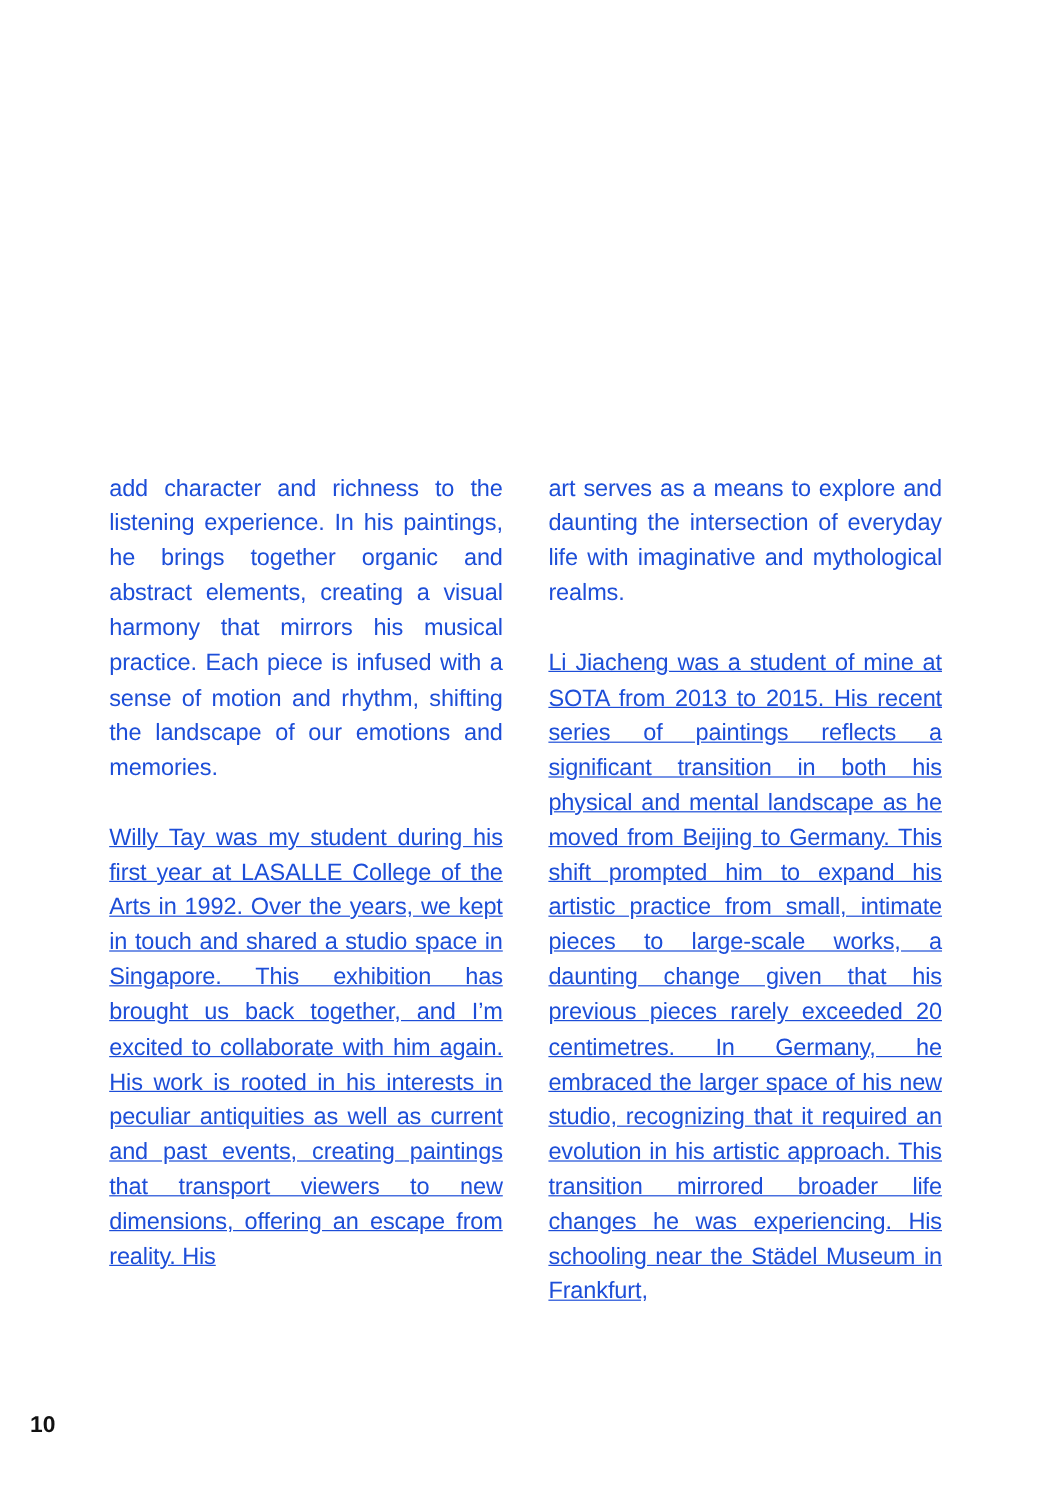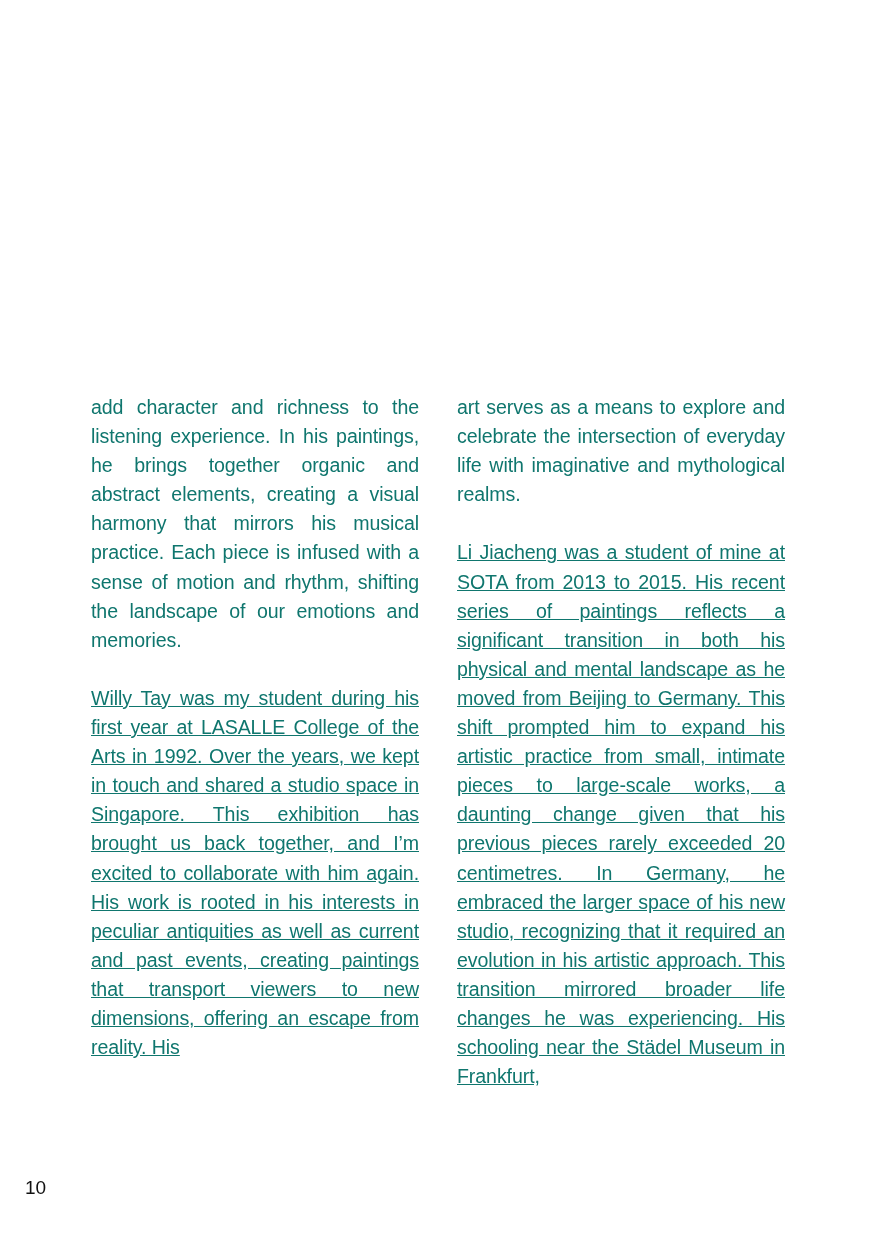--- a/index.html
+++ b/index.html
@@ -11,49 +11,50 @@
       width: 874px;
       height: 1240px;
       position: relative;
       overflow: hidden;
       font-family: "Liberation Sans", sans-serif;
     }
     .column {
       position: absolute;
       top: 393px;
       width: 328px;
-      color: #0f766e;
+      color: #1d4ed8;
       font-size: 19.6px;
       line-height: 29.1px;
       text-align: justify;
       letter-spacing: -0.1px;
     }
     .column.left { left: 91px; }
     .column.right { left: 457px; }
     .column p {
       margin: 0 0 29.1px 0;
     }
     .column p:last-child {
       margin-bottom: 0;
       text-decoration: underline;
     }
     .page-number {
       position: absolute;
       left: 25px;
       top: 1177px;
       font-size: 19px;
       color: #111111;
+      font-weight: bold;
     }
   </style>
 </head>
 <body>
 
 <div class="column left">
   <p>add character and richness to the listening experience. In his paintings, he brings together organic and abstract elements, creating a visual harmony that mirrors his musical practice. Each piece is infused with a sense of motion and rhythm, shifting the landscape of our emotions and memories.</p>
   <p>Willy Tay was my student during his first year at LASALLE College of the Arts in 1992. Over the years, we kept in touch and shared a studio space in Singapore. This exhibition has brought us back together, and I’m excited to collaborate with him again. His work is rooted in his interests in peculiar antiquities as well as current and past events, creating paintings that transport viewers to new dimensions, offering an escape from reality. His</p>
 </div>
 
 <div class="column right">
-  <p>art serves as a means to explore and celebrate the intersection of everyday life with imaginative and mythological realms.</p>
+  <p>art serves as a means to explore and daunting the intersection of everyday life with imaginative and mythological realms.</p>
   <p>Li Jiacheng was a student of mine at SOTA from 2013 to 2015. His recent series of paintings reflects a significant transition in both his physical and mental landscape as he moved from Beijing to Germany. This shift prompted him to expand his artistic practice from small, intimate pieces to large-scale works, a daunting change given that his previous pieces rarely exceeded 20 centimetres. In Germany, he embraced the larger space of his new studio, recognizing that it required an evolution in his artistic approach. This transition mirrored broader life changes he was experiencing. His schooling near the Städel Museum in Frankfurt,</p>
 </div>
 
 <div class="page-number">10</div>
 
 </body></html>

